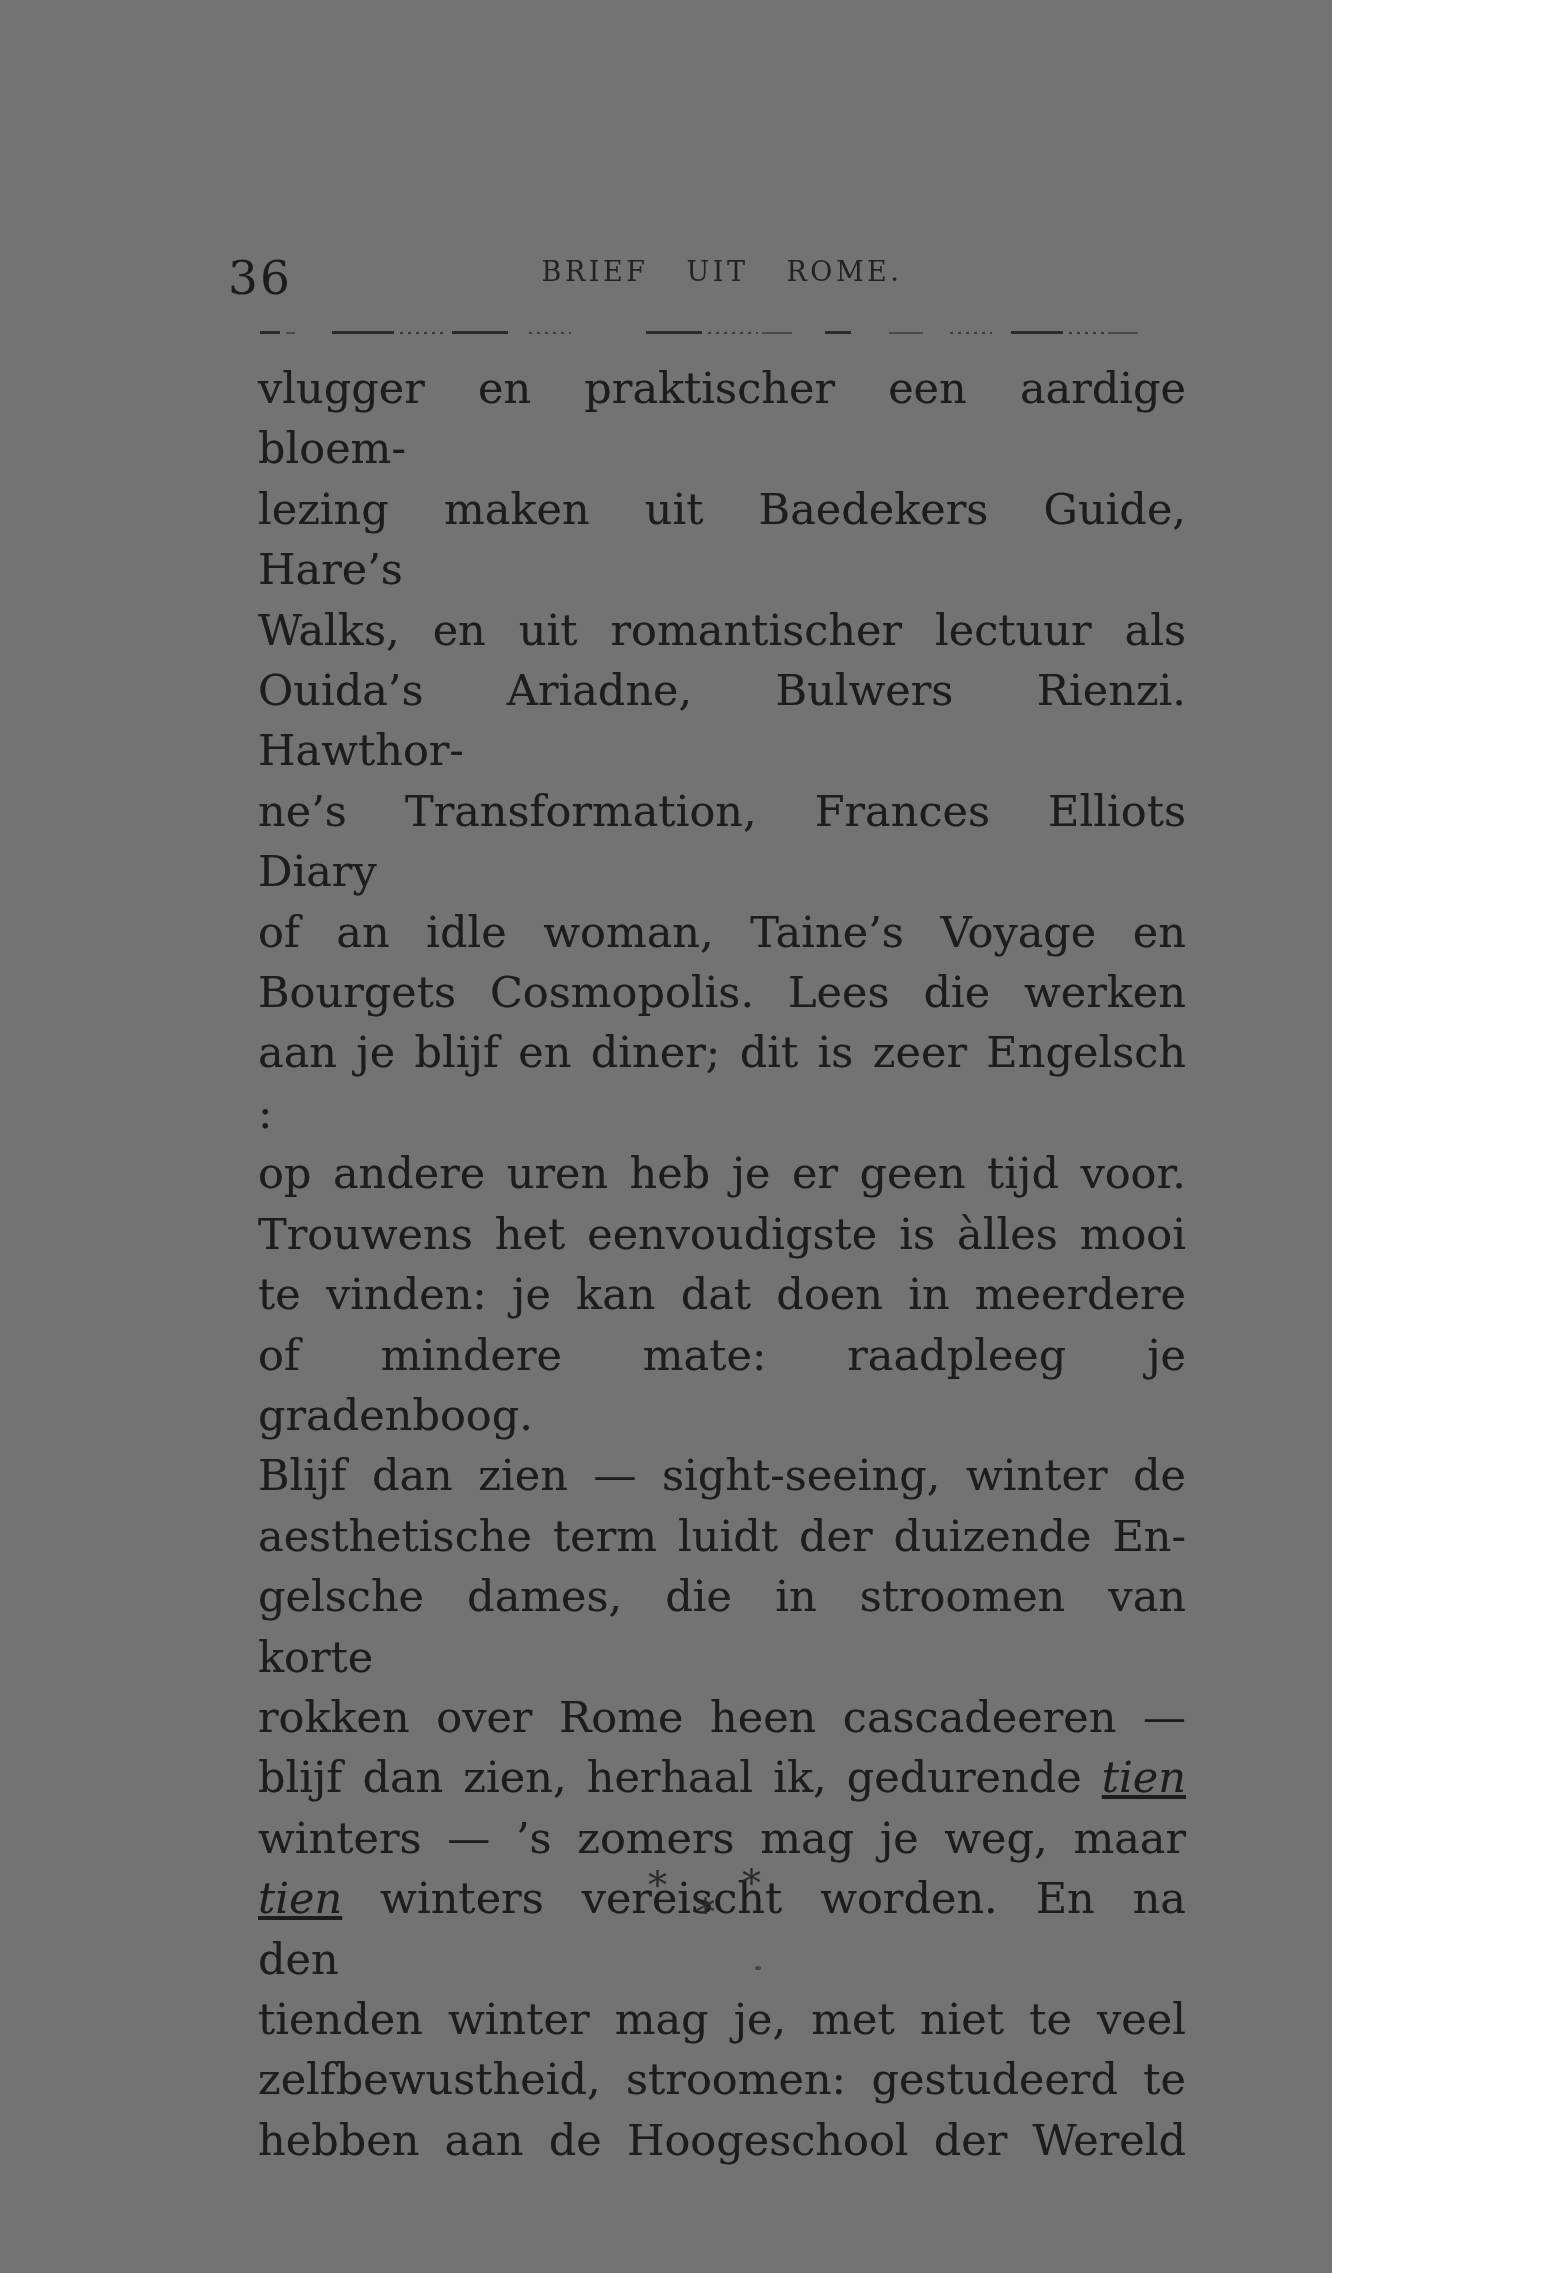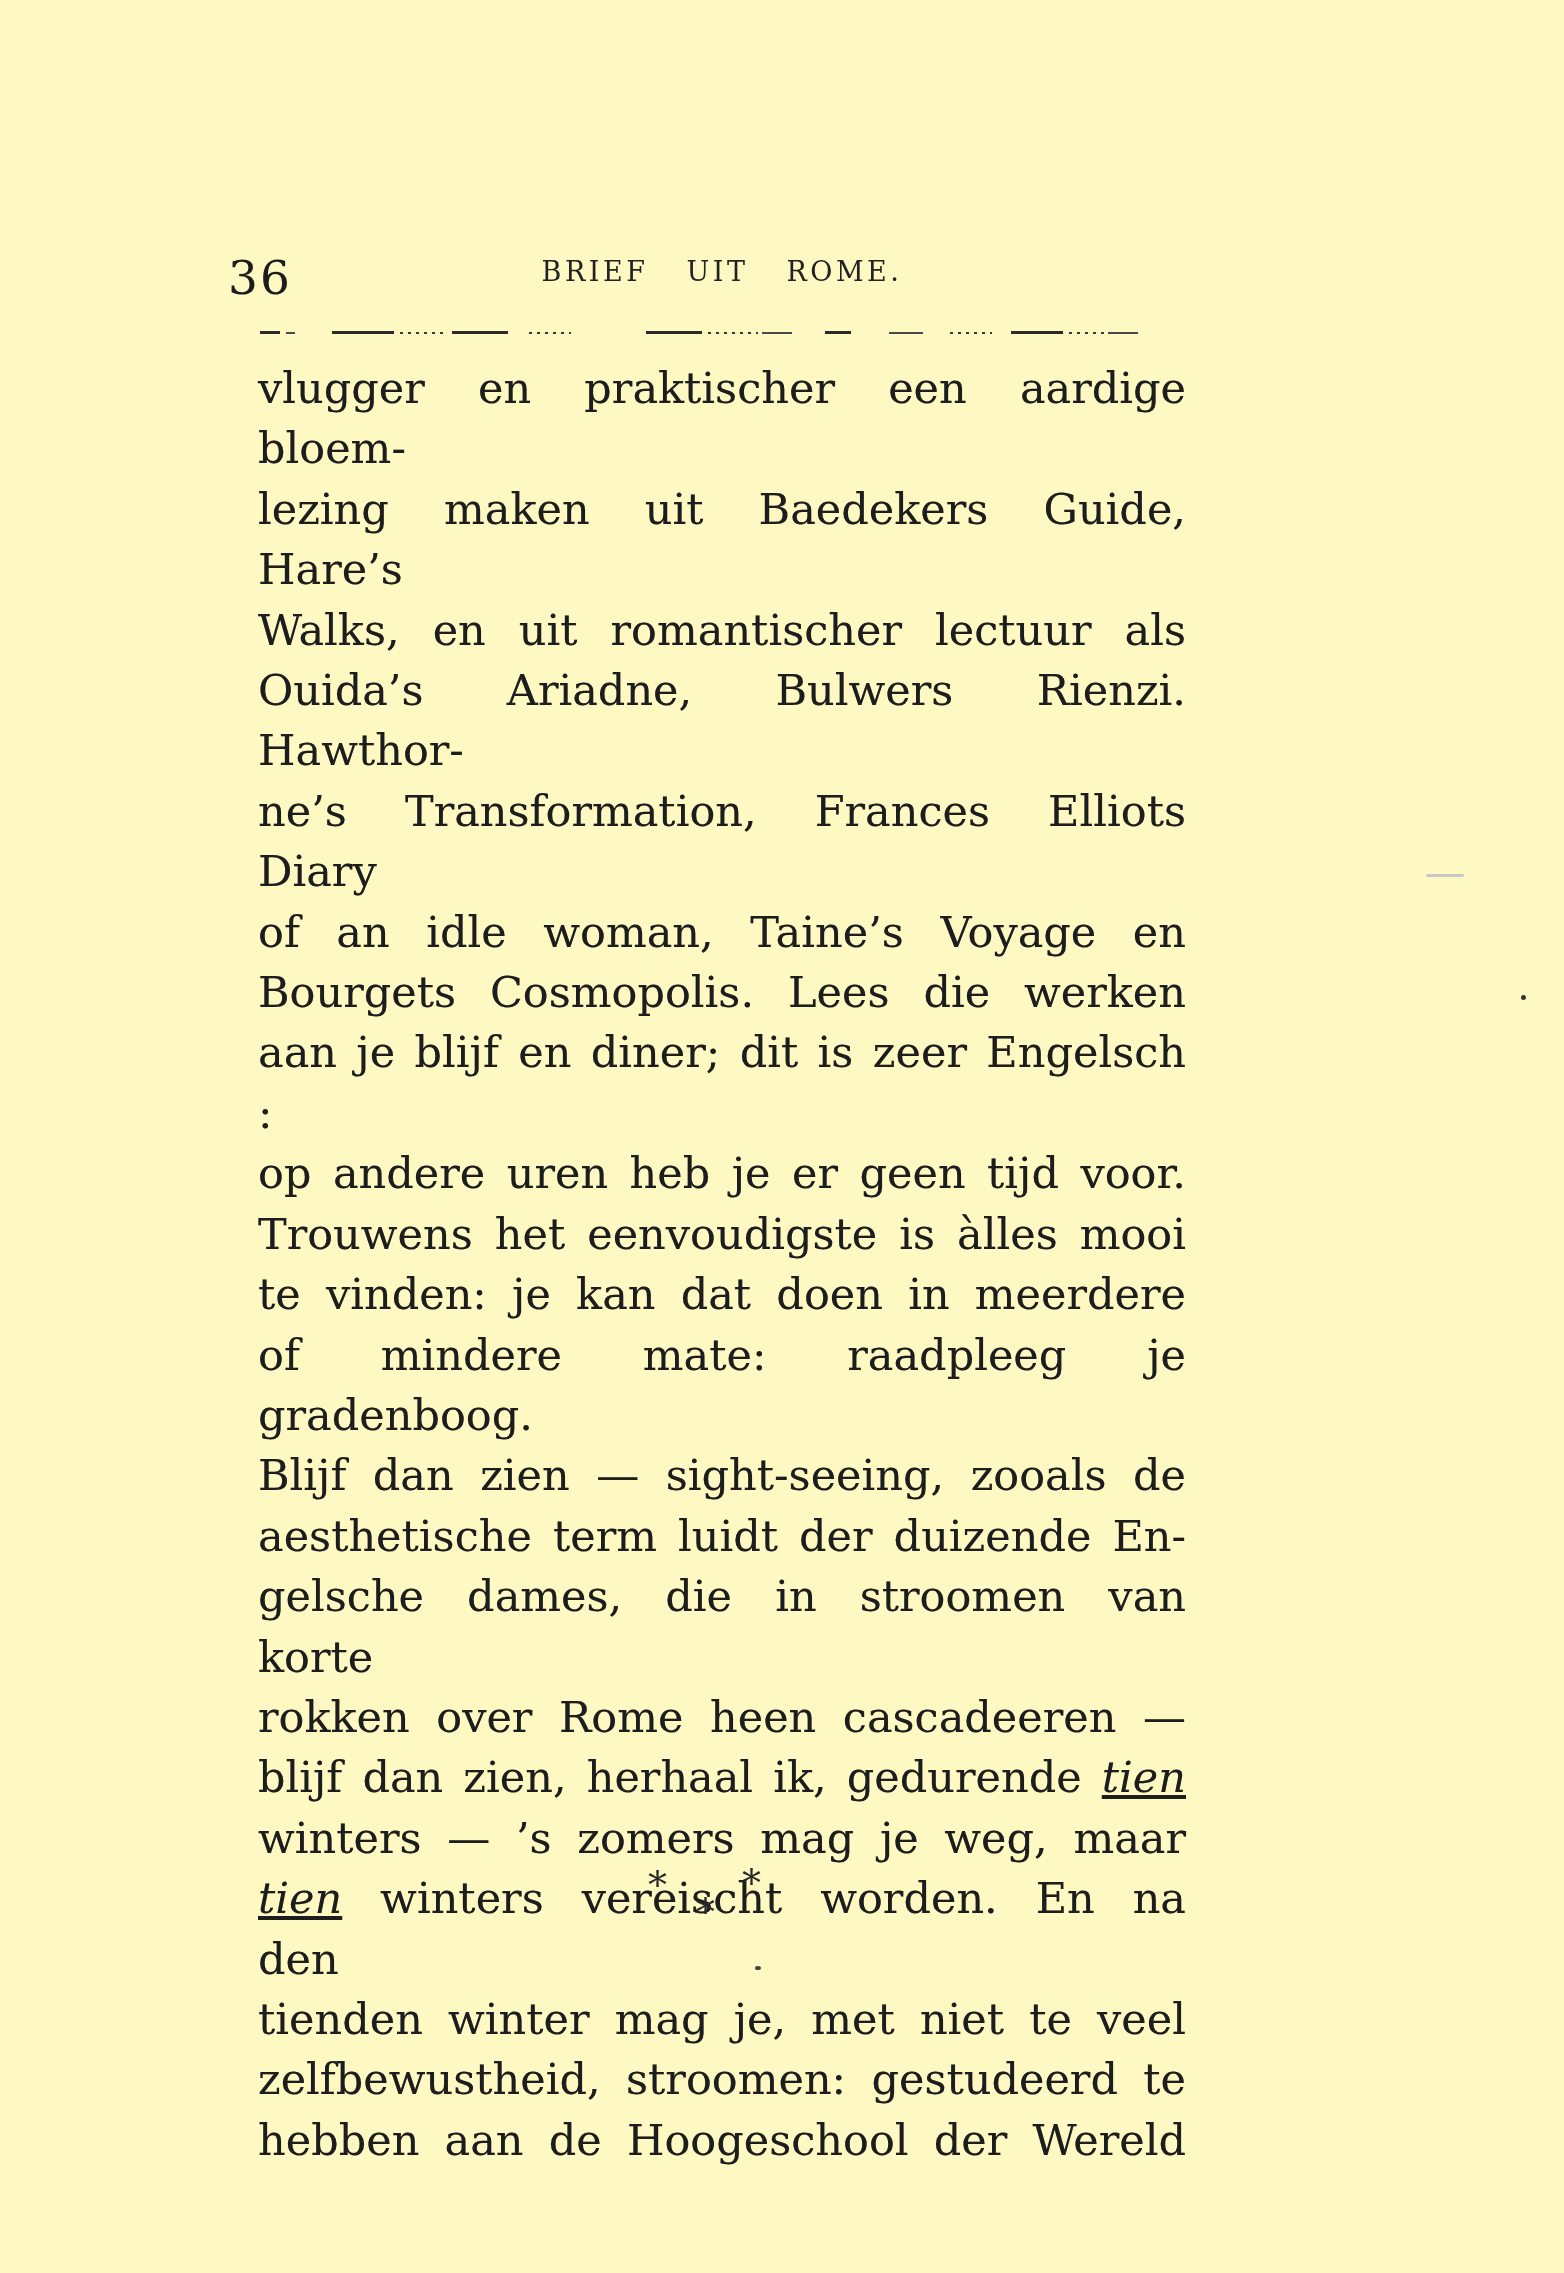--- a/index.html
+++ b/index.html
@@ -2,23 +2,23 @@
 <html><head>
 <meta charset="utf-8">
 <style>
   html, body {
     margin: 0;
     padding: 0;
     background: #ffffff;
   }
   .page {
     position: relative;
-    width: 1564px;
+    width: 1332px;
     height: 2273px;
-    background: #fef9c3;
+    background: #737373;
     overflow: hidden;
     font-family: "DejaVu Serif", "Liberation Serif", serif;
     color: #1d1d1d;
   }
   
   .page-number {
     position: absolute;
     left: 228px;
     top: 250px;
     font-size: 47px;
@@ -121,21 +121,21 @@
       <div class="line"><span>Walks, en uit romantischer lectuur als</span></div>
       <div class="line"><span>Ouida’s Ariadne, Bulwers Rienzi. Hawthor-</span></div>
       <div class="line"><span>ne’s Transformation, Frances Elliots Diary</span></div>
       <div class="line"><span>of an idle woman, Taine’s Voyage en</span></div>
       <div class="line"><span>Bourgets Cosmopolis. Lees die werken</span></div>
       <div class="line"><span>aan je blijf en diner; dit is zeer Engelsch :</span></div>
       <div class="line"><span>op andere uren heb je er geen tijd voor.</span></div>
       <div class="line"><span>Trouwens het eenvoudigste is àlles mooi</span></div>
       <div class="line"><span>te vinden: je kan dat doen in meerdere</span></div>
       <div class="line"><span>of mindere mate: raadpleeg je gradenboog.</span></div>
-      <div class="line"><span>Blijf dan zien — sight-seeing, zooals de</span></div>
+      <div class="line"><span>Blijf dan zien — sight-seeing, winter de</span></div>
       <div class="line"><span>aesthetische term luidt der duizende En-</span></div>
       <div class="line"><span>gelsche dames, die in stroomen van korte</span></div>
       <div class="line"><span>rokken over Rome heen cascadeeren —</span></div>
       <div class="line"><span>blijf dan zien, herhaal ik, gedurende </span><span class="it">tien</span></div>
       <div class="line"><span>winters — ’s zomers mag je weg, maar</span></div>
       <div class="line"><span class="it">tien</span><span> winters vereischt worden. En na den</span></div>
       <div class="line"><span>tienden winter mag je, met niet te veel</span></div>
       <div class="line"><span>zelfbewustheid, stroomen: gestudeerd te</span></div>
       <div class="line"><span>hebben aan de Hoogeschool der Wereld</span></div>
     </div>

